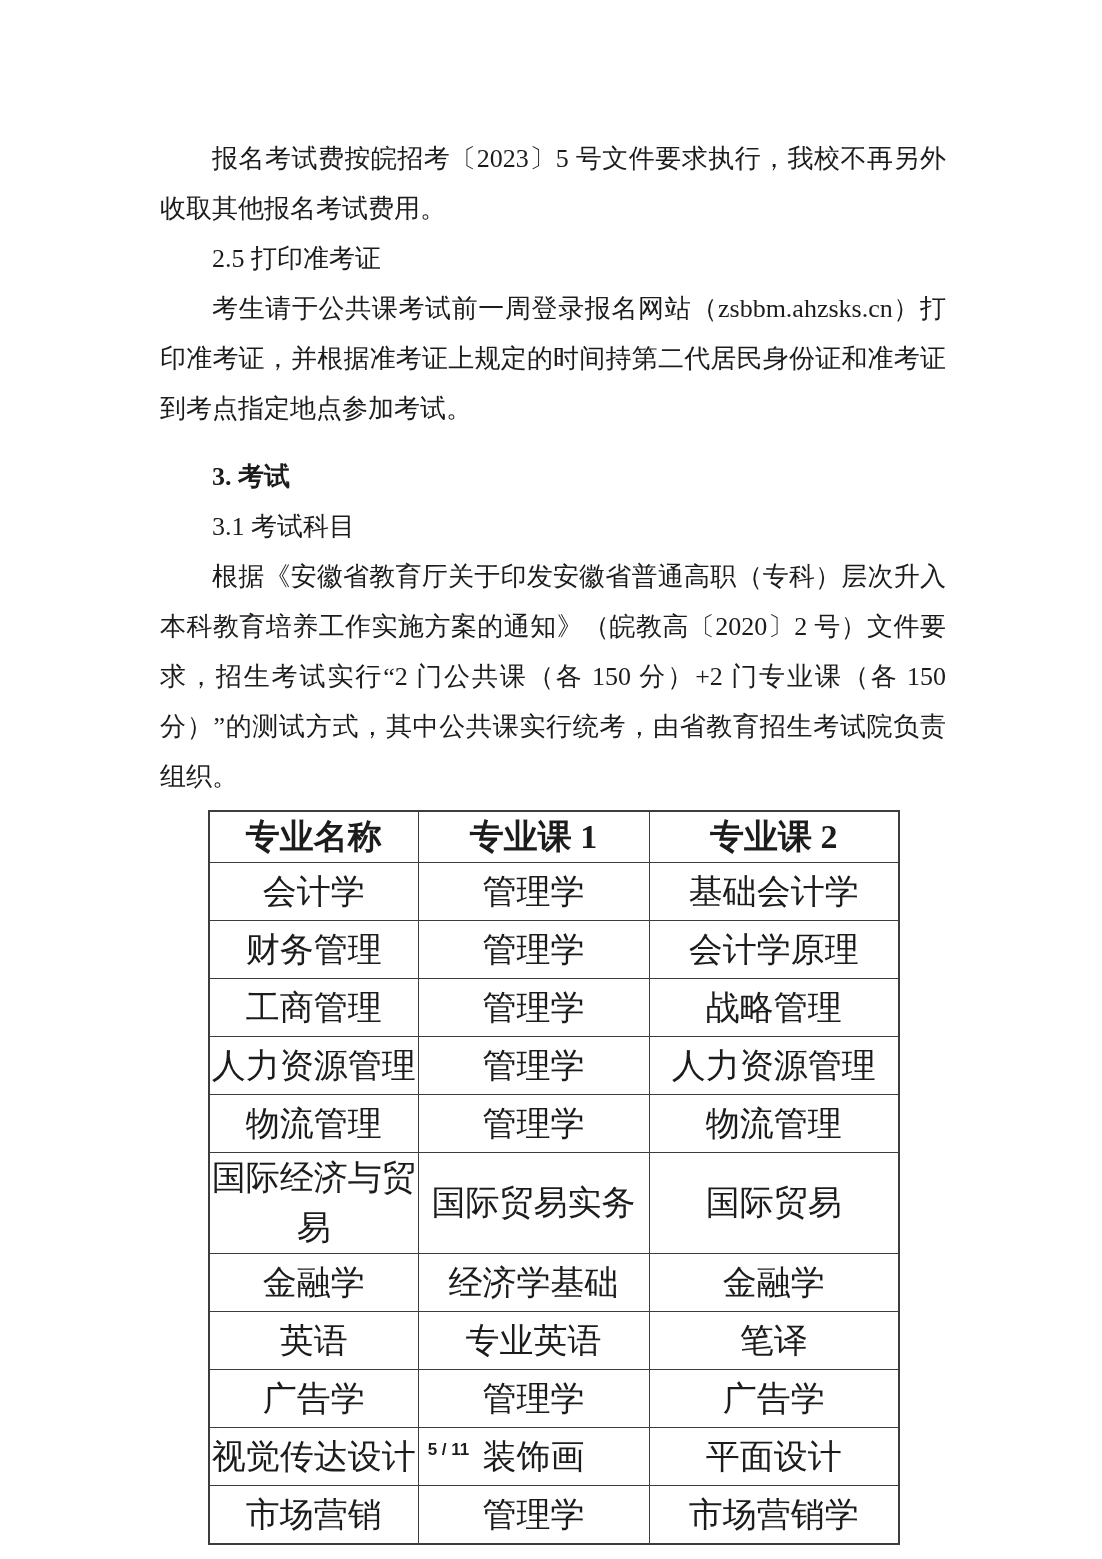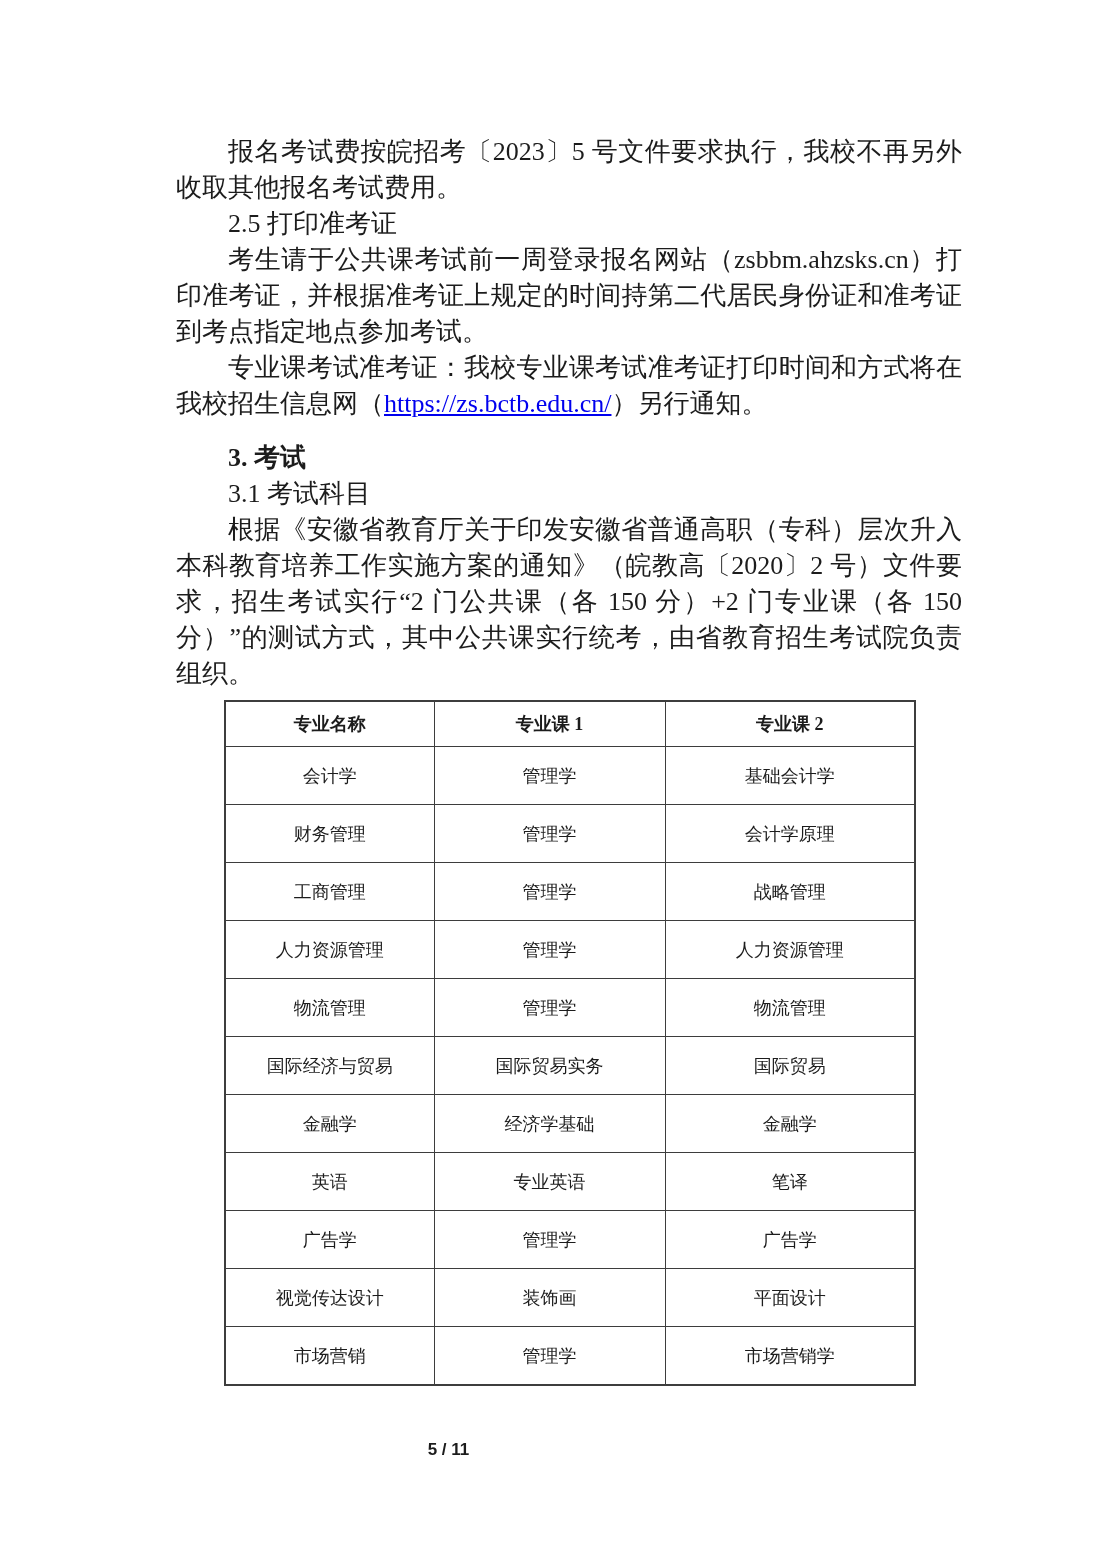--- a/index.html
+++ b/index.html
@@ -15,25 +15,25 @@
     color: #1c1c1c;
   }
   .page {
     position: relative;
     width: 1102px;
     height: 1559px;
     background: #ffffff;
   }
   .content {
     position: absolute;
-    left: 176px;
+    left: 160px;
     top: 134px;
     width: 786px;
     font-size: 26px;
-    line-height: 36px;
+    line-height: 50px;
     text-align: justify;
   }
   .content p {
     margin: 0;
     text-indent: 2em;
   }
   .heading-exam {
     font-weight: 700;
     margin-top: 18px !important;
   }
@@ -47,21 +47,21 @@
     width: 690px;
     margin: 8px 0 0 48px;
     border: 2px solid #3d3d3d;
   }
   table.subjects th,
   table.subjects td {
     border: 1.5px solid #3d3d3d;
     text-align: center;
     vertical-align: middle;
     padding: 0;
-    font-size: 18px;
+    font-size: 34px;
     text-indent: 0;
   }
   table.subjects th {
     height: 44px;
     font-weight: 700;
   }
   table.subjects td {
     height: 57px;
     font-weight: 400;
     margin-left: 48px;
@@ -84,21 +84,20 @@
 <div class="page">
 
   <div class="content">
 
     <p>报名考试费按皖招考〔2023〕5 号文件要求执行，我校不再另外收取其他报名考试费用。</p>
 
     <p>2.5 打印准考证</p>
 
     <p>考生请于公共课考试前一周登录报名网站（zsbbm.ahzsks.cn）打印准考证，并根据准考证上规定的时间持第二代居民身份证和准考证到考点指定地点参加考试。</p>
 
-    <p><span>专业课考试准考证：我校专业课考试准考证打印时间和方式将在我校招生信息网（</span><a class="doc-link" href="#">https://zs.bctb.edu.cn/</a><span>）另行通知。</span></p>
 
     <p class="heading-exam">3. 考试</p>
 
     <p>3.1 考试科目</p>
 
     <p>根据《安徽省教育厅关于印发安徽省普通高职（专科）层次升入本科教育培养工作实施方案的通知》（皖教高〔2020〕2 号）文件要求，招生考试实行“2 门公共课（各 150 分）+2 门专业课（各 150 分）”的测试方式，其中公共课实行统考，由省教育招生考试院负责组织。</p>
 
 
     <table class="subjects">
       <colgroup>

